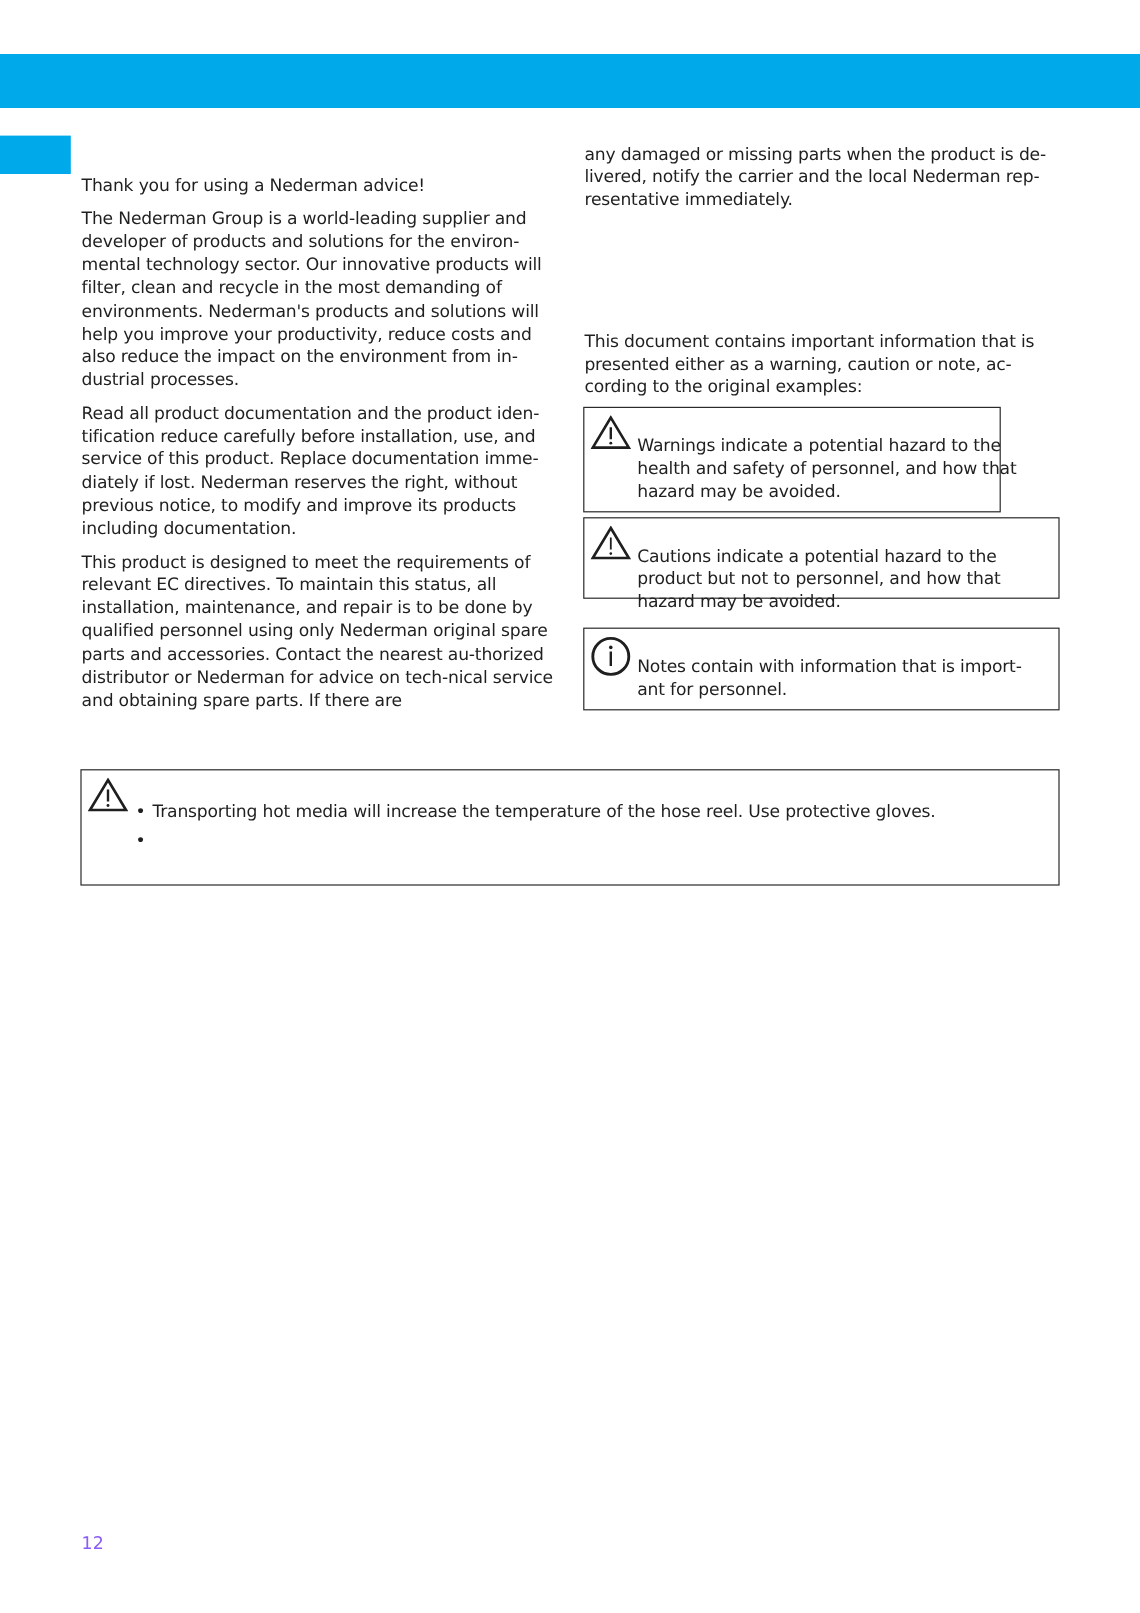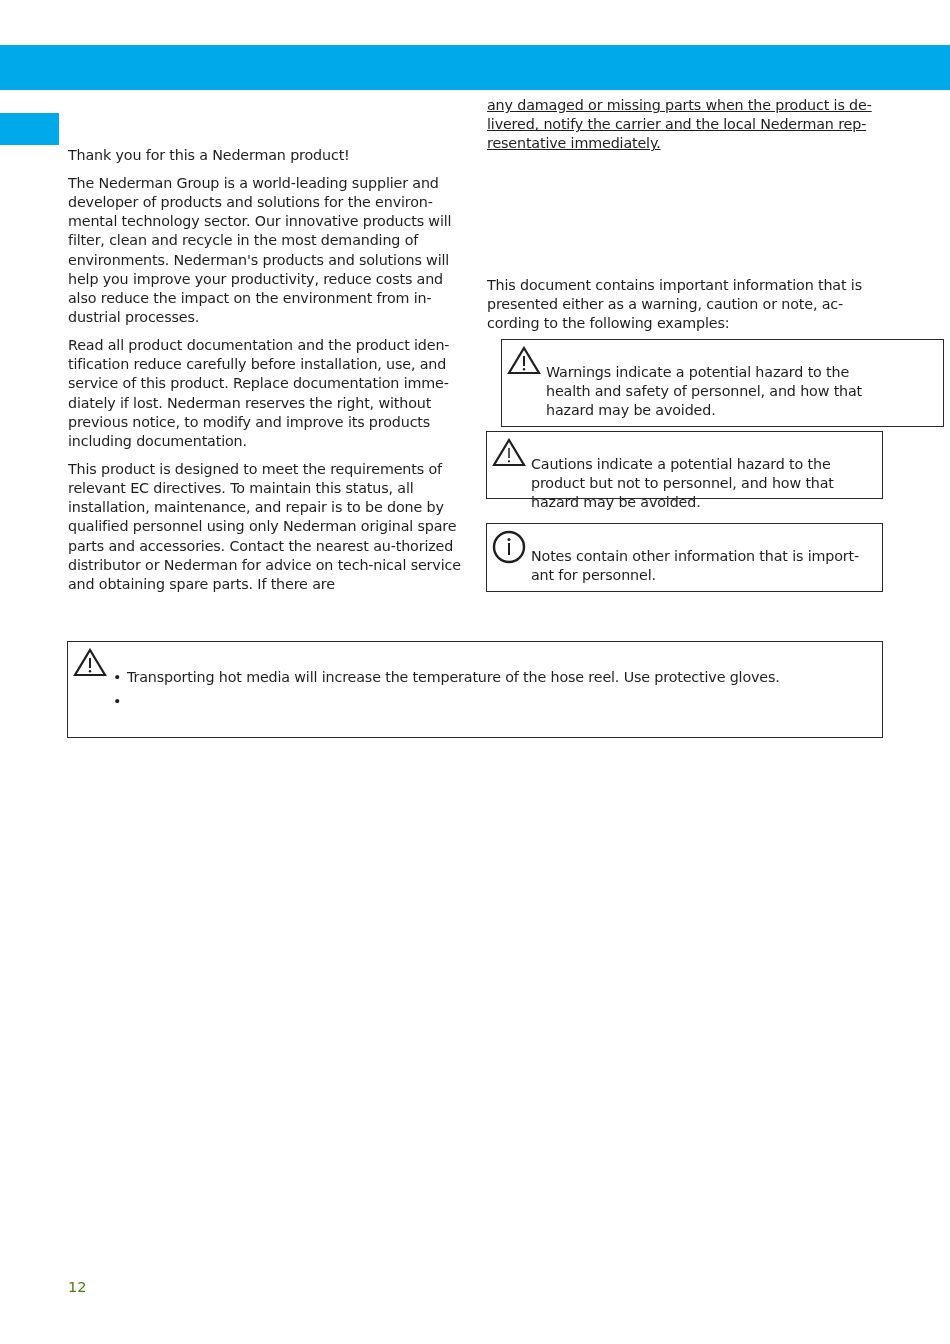--- a/index.html
+++ b/index.html
@@ -14,67 +14,67 @@
     }
     .side-tab {
       position: absolute; left: 0; top: 113px; width: 59px; height: 32px;
       background: #00a9e9;
     }
     .col {
       position: absolute; font-size: 14.3px; line-height: 19.2px;
       letter-spacing: -0.15px;
     }
     .col-left { left: 68px; top: 146px; width: 400px; }
-    .col-right { left: 487px; top: 96px; width: 400px; text-decoration: underline; }
+    .col-right { left: 487px; top: 120px; width: 400px; }
     .col p { margin: 0 0 8.6px 0; }
     .intro { position: absolute; left: 487px; top: 276px; width: 400px; font-size: 14.3px; line-height: 19.2px; letter-spacing: -0.15px; margin: 0; }
     .box {
       position: absolute; border: 1.3px solid #2a2a2a; box-sizing: border-box;
     }
     .box .icon { position: absolute; left: 5px; top: 6px; }
     .box .txt {
       position: absolute; left: 44px; font-size: 14.3px; line-height: 19.2px;
       letter-spacing: -0.15px; width: 340px;
     }
-    .b-warn { left: 501px; top: 339px; width: 443px; height: 88px; }
+    .b-warn { left: 486px; top: 339px; width: 348px; height: 88px; }
     .b-warn .txt { top: 23px; }
     .b-caut { left: 486px; top: 431px; width: 397px; height: 68px; }
     .b-caut .txt { top: 23px; }
     .b-note { left: 486px; top: 523px; width: 397px; height: 69px; }
     .b-note .txt { top: 23px; }
     .b-main { left: 67px; top: 641px; width: 816px; height: 97px; }
     .b-main .icon { left: 5px; top: 6px; }
     .b-main ul {
       position: absolute; left: 44px; top: 26px; width: 760px; margin: 0; padding: 0;
       list-style: none; font-size: 14.3px; line-height: 19.2px; letter-spacing: -0.15px;
     }
     .b-main li { position: relative; padding-left: 15px; margin-bottom: 5px; }
     .b-main li .bullet { position: absolute; left: 1px; top: 0; }
     .page-num {
-      position: absolute; left: 68px; top: 1279px; font-size: 14.5px; color: #4d7c0f;
+      position: absolute; left: 68px; top: 1279px; font-size: 14.5px; color: #8b5cf6;
     }
   </style>
 </head>
 <body>
 
 <div class="top-bar"></div>
 <div class="side-tab"></div>
 
 <div class="col col-left">
-  <p>Thank you for this a Nederman product!</p>
+  <p>Thank you for using a Nederman advice!</p>
   <p>The Nederman Group is a world-leading supplier and developer of products and solutions for the environ-mental technology sector. Our innovative products will filter, clean and recycle in the most demanding of environments. Nederman's products and solutions will help you improve your productivity, reduce costs and also reduce the impact on the environment from in-dustrial processes.</p>
   <p>Read all product documentation and the product iden-tification reduce carefully before installation, use, and service of this product. Replace documentation imme-diately if lost. Nederman reserves the right, without previous notice, to modify and improve its products including documentation.</p>
   <p>This product is designed to meet the requirements of relevant EC directives. To maintain this status, all installation, maintenance, and repair is to be done by qualified personnel using only Nederman original spare parts and accessories. Contact the nearest au-thorized distributor or Nederman for advice on tech-nical service and obtaining spare parts. If there are</p>
 </div>
 
 <div class="col col-right">
   <p>any damaged or missing parts when the product is de-livered, notify the carrier and the local Nederman rep-resentative immediately.</p>
 </div>
 
-<p class="intro">This document contains important information that is presented either as a warning, caution or note, ac-cording to the following examples:</p>
+<p class="intro">This document contains important information that is presented either as a warning, caution or note, ac-cording to the original examples:</p>
 
 <div class="box b-warn">
   <span class="icon">
     <svg width="34" height="30" viewBox="0 0 34 30">
         <polygon points="17,2 32,27 2,27" fill="none" stroke="#1f1f1f" stroke-width="2.2" stroke-linejoin="miter"></polygon>
         <line x1="17" y1="10" x2="17" y2="20" stroke="#1f1f1f" stroke-width="2"></line>
         <circle cx="17" cy="23.3" r="1.2" fill="#1f1f1f"></circle>
       </svg>
   </span>
   <div class="txt">Warnings indicate a potential hazard to the health and safety of personnel, and how that hazard may be avoided.</div>
@@ -92,21 +92,21 @@
 </div>
 
 <div class="box b-note">
   <span class="icon">
     <svg width="34" height="34" viewBox="0 0 34 34">
         <circle cx="17" cy="17" r="15" fill="none" stroke="#1f1f1f" stroke-width="2.4"></circle>
         <circle cx="17" cy="9.5" r="1.5" fill="#1f1f1f"></circle>
         <line x1="17" y1="13" x2="17" y2="25" stroke="#1f1f1f" stroke-width="2"></line>
       </svg>
   </span>
-  <div class="txt">Notes contain other information that is import-ant for personnel.</div>
+  <div class="txt">Notes contain with information that is import-ant for personnel.</div>
 </div>
 
 <div class="box b-main">
   <span class="icon">
     <svg width="34" height="30" viewBox="0 0 34 30">
         <polygon points="17,2 32,27 2,27" fill="none" stroke="#1f1f1f" stroke-width="2.2"></polygon>
         <line x1="17" y1="10" x2="17" y2="20" stroke="#1f1f1f" stroke-width="2"></line>
         <circle cx="17" cy="23.3" r="1.2" fill="#1f1f1f"></circle>
       </svg>
   </span>

